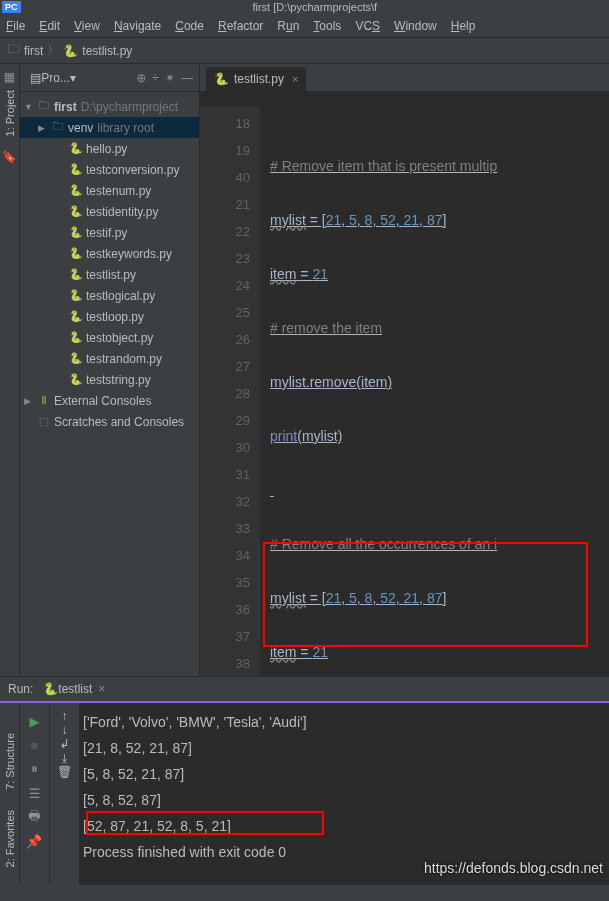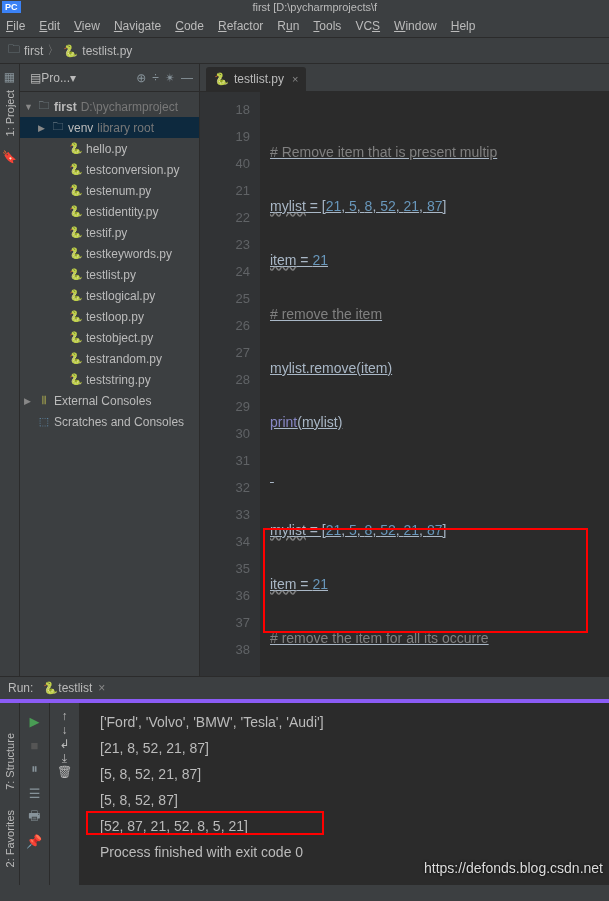--- a/index.html
+++ b/index.html
@@ -31,39 +31,39 @@
 .tree-row .hint { color: #787878; margin-left: 4px; }
 .dir-icon { color: #87939a; }
 .py-icon { color: #87939a; }
 .pad-1 { padding-left: 18px; }
 .pad-2 { padding-left: 36px; }
 .editor-area { flex: 1; display: flex; flex-direction: column; background: #2b2b2b; }
 .tab-bar { height: 28px; display: flex; align-items: flex-end; background: #3c3f41; border-bottom: 1px solid #2b2b2b; }
 .tab { background: #515658; height: 24px; display: flex; align-items: center; padding: 0 8px; border-top-left-radius: 3px; border-top-right-radius: 3px; margin-left: 6px; font-size: 12px; color: #bbb; }
 .tab.active { background: #2b2b2b; }
 .tab .close { margin-left: 8px; color: #888; font-size: 11px; }
-.code-container { flex: 1; display: flex; background: #2b2b2b; overflow: hidden; position: relative; }
+.code-container { flex: 1; display: flex; background: #2b2b2b; overflow: hidden; position: relative; margin-top: 14px; }
 .gutter { width: 60px; background: #313335; text-align: right; padding-right: 10px; padding-top: 4px; font-family: Menlo, Consolas, monospace; font-size: 13px; color: #606366; line-height: 27px; }
 .code { flex: 1; padding-top: 20px; padding-left: 10px; font-family: Menlo, Consolas, monospace; font-size: 14px; line-height: 27px; color: #a9b7c6; white-space: pre; position: relative; text-decoration: underline; }
 .num { color: #6897bb; }
 .cmt { color: #808080; }
 .var { color: #a9b7c6; text-decoration: underline; text-decoration-style: wavy; text-decoration-color: #808080; }
 .builtin { color: #8888c6; }
 .red-box1 { position: absolute; border: 2px solid red; left: 3px; top: 436px; width: 325px; height: 105px; pointer-events: none; }
 .run-panel { border-top: 1px solid #2b2b2b; background: #2b2b2b; }
-.run-header { height: 26px; display: flex; align-items: center; padding: 0 8px; background: #3c3f41; border-bottom: 4px solid #8b5cf6; }
+.run-header { height: 26px; display: flex; align-items: center; padding: 0 8px; background: #3c3f41; border-bottom: 2px solid #8b5cf6; }
 .run-header span { font-size: 12px; color: #bbb; }
 .run-body { display: flex; height: 182px; }
 .run-left-tabs { width: 20px; background: #3c3f41; border-right: 1px solid #2b2b2b; display: flex; flex-direction: column; align-items: center; padding-top: 10px; }
 .run-left-tabs .vtab { writing-mode: vertical-rl; transform: rotate(180deg); font-size: 11px; color: #bbb; margin-top: 20px; }
 .run-toolbar { width: 30px; background: #3c3f41; display: flex; flex-direction: column; align-items: center; padding-top: 6px; border-right: 1px solid #2b2b2b; }
 .run-toolbar .tbtn { height: 24px; width: 24px; display: flex; align-items: center; justify-content: center; color: #87939a; font-size: 13px; }
 .run-toolbar .tbtn.play { color: #499c54; }
 .run-toolbar2 { width: 30px; background: #3c3f41; display: flex; flex-direction: column; align-items: center; padding-top: 6px; border-right: 1px solid #2b2b2b; }
-.console { flex: 1; padding: 6px 20px; font-family: Menlo, Consolas, monospace; font-size: 14px; line-height: 26px; color: #bbb; position: relative; }
+.console { flex: 1; padding: 6px 3px; font-family: Menlo, Consolas, monospace; font-size: 14px; line-height: 26px; color: #bbb; position: relative; }
 .red-box2 { position: absolute; border: 2px solid red; left: 6px; top: 108px; width: 238px; height: 24px; pointer-events: none; }
 .watermark { position: absolute; right: 6px; bottom: 4px; font-family: Arial, sans-serif; font-size: 14px; color: #ddd; text-shadow: 0 0 3px #000; }
 </style>
 </head>
 <body>
 
 <div class="window-title">
   <span class="pc-badge">PC</span>
   <span class="title-text">first [D:\pycharmprojects\f</span>
 </div>
@@ -224,20 +224,21 @@
           <div>38</div>
       </div>
       <div class="code">
 <div><span class="cmt"># Remove item that is present multip</span></div>
 <div><span class="var">mylist</span><span> = [</span><span class="num">21</span><span>, </span><span class="num">5</span><span>, </span><span class="num">8</span><span>, </span><span class="num">52</span><span>, </span><span class="num">21</span><span>, </span><span class="num">87</span><span>]</span></div>
 <div><span class="var">item</span><span> = </span><span class="num">21</span></div>
 <div><span class="cmt"># remove the item</span></div>
 <div><span>mylist.remove(</span><span>item</span><span>)</span></div>
 <div><span class="builtin">print</span><span>(mylist)</span></div>
 <div>&nbsp;</div>
+<div><span class="cmt"># Remove all the occurrences of an i</span></div>
 <div><span class="var">mylist</span><span> = [</span><span class="num">21</span><span>, </span><span class="num">5</span><span>, </span><span class="num">8</span><span>, </span><span class="num">52</span><span>, </span><span class="num">21</span><span>, </span><span class="num">87</span><span>]</span></div>
 <div><span class="var">item</span><span> = </span><span class="num">21</span></div>
 <div><span class="cmt"># remove the item for all its occurre</span></div>
 
 
 
 
 
 
 

